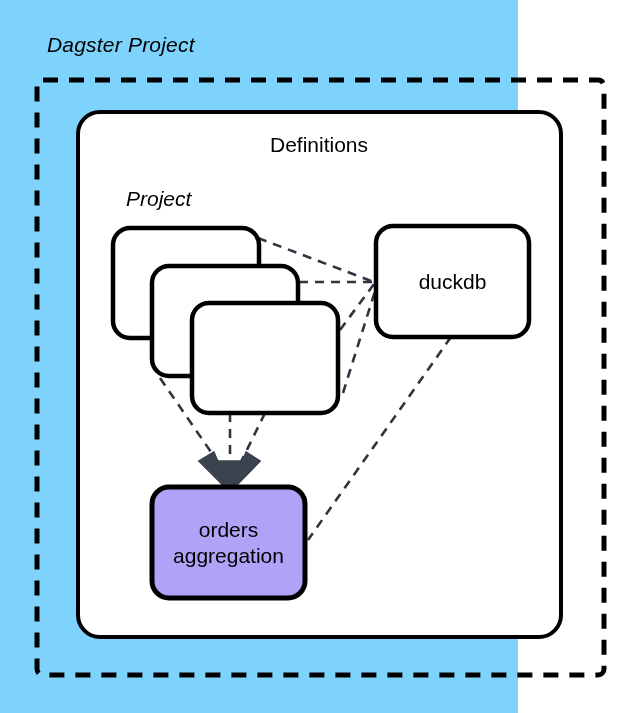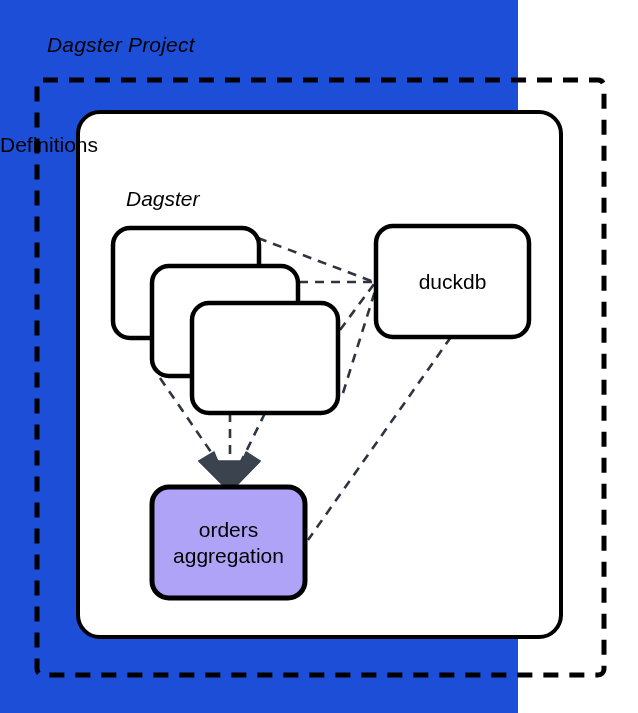--- a/index.html
+++ b/index.html
@@ -11,21 +11,21 @@
     width: 638px;
     height: 713px;
     overflow: hidden;
     font-family: "Liberation Sans", sans-serif;
     color: #000000;
   }
   #diagram-root {
     position: relative;
     width: 518px;
     height: 713px;
-    background: #1d4ed8;
+    background: #7dd3fc;
   }
   .svg-layer {
     position: absolute;
     top: 0;
     left: 0;
     width: 638px;
     height: 713px;
   }
   .node-text {
     position: absolute;
@@ -40,20 +40,21 @@
     position: absolute;
     font-style: italic;
     font-weight: 400;
     white-space: nowrap;
   }
   .label-plain {
     position: absolute;
     font-style: normal;
     font-weight: 400;
     white-space: nowrap;
+    text-align: center;
   }
   #project-title {
     left: 47px;
     top: 33px;
     font-size: 21px;
     letter-spacing: 0.2px;
   }
   #definitions-title {
     left: 0px;
     top: 133px;
@@ -124,21 +125,21 @@
     <path d="M 199 461 L 214 452 L 230 492 Z" fill="#3b434f" stroke="#3b434f" stroke-width="1.5" stroke-linejoin="round"></path>
     <path d="M 260 461 L 246 452 L 230 492 Z" fill="#3b434f" stroke="#3b434f" stroke-width="1.5" stroke-linejoin="round"></path>
 
     <rect x="152" y="487" width="153" height="111" rx="17" ry="17" fill="#aea3f7" stroke="#000000" stroke-width="5"></rect>
   </svg>
 
   <div class="label-italic" id="project-title">Dagster Project</div>
 
   <div class="label-plain" id="definitions-title">Definitions</div>
 
-  <div class="label-italic" id="assets-label">Dagster</div>
+  <div class="label-italic" id="assets-label">Project</div>
 
 
   <div class="node-text" id="duckdb-text">
     <span>duckdb</span>
   </div>
 
   <div class="node-text" id="orders-text">
     <span>orders</span>
     <span>aggregation</span>
   </div>

